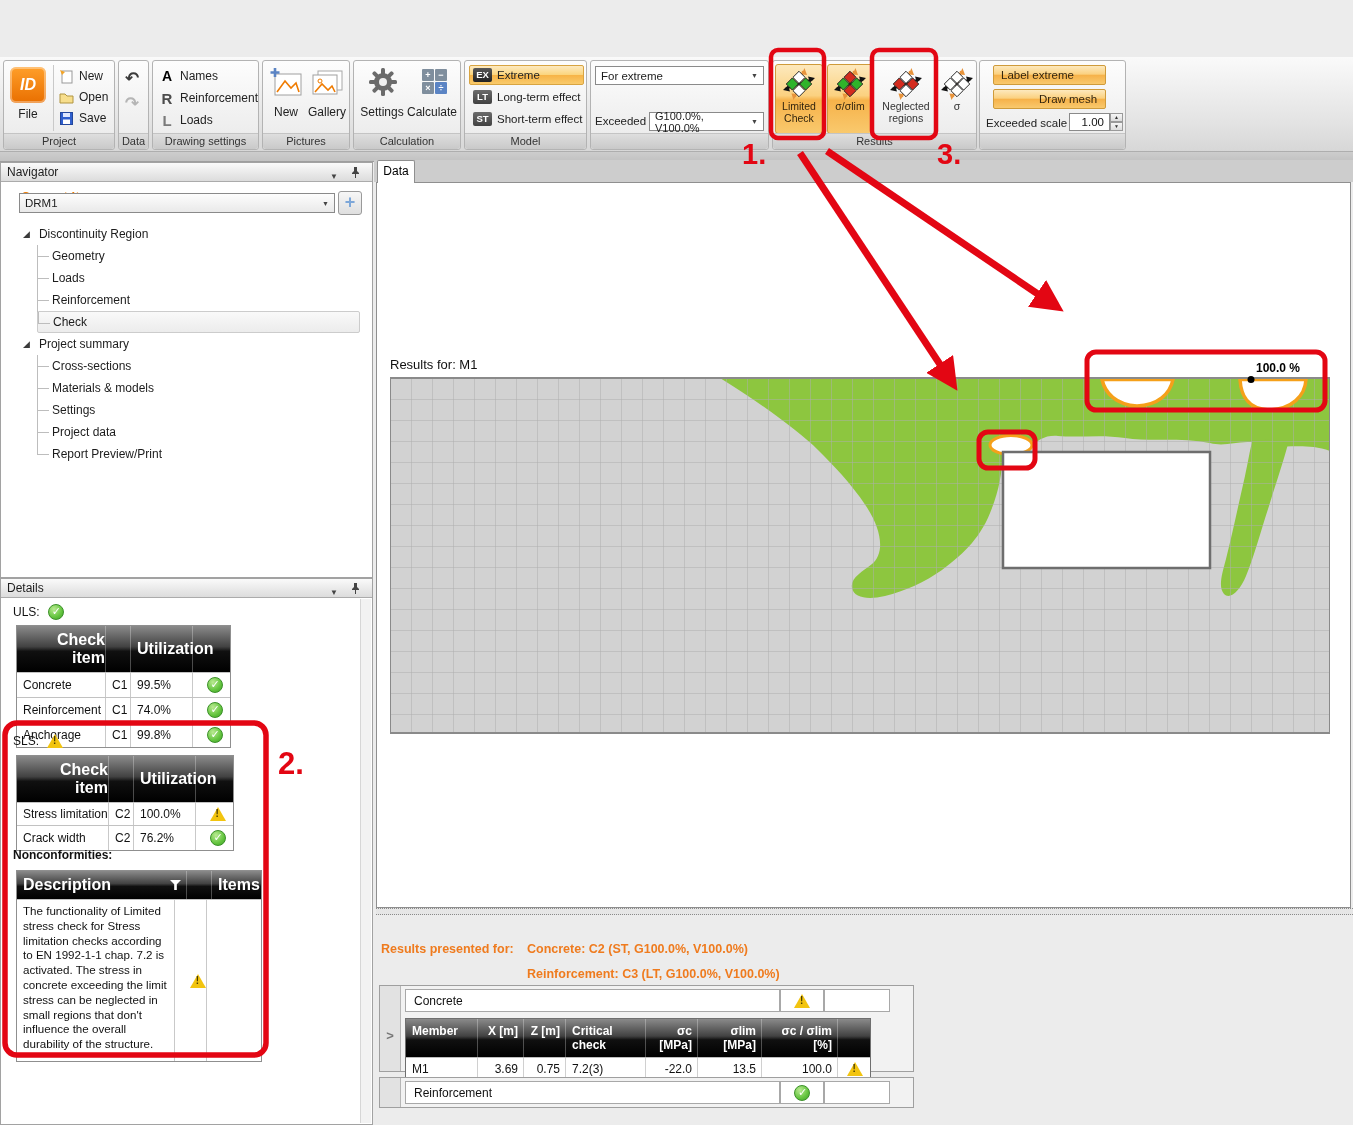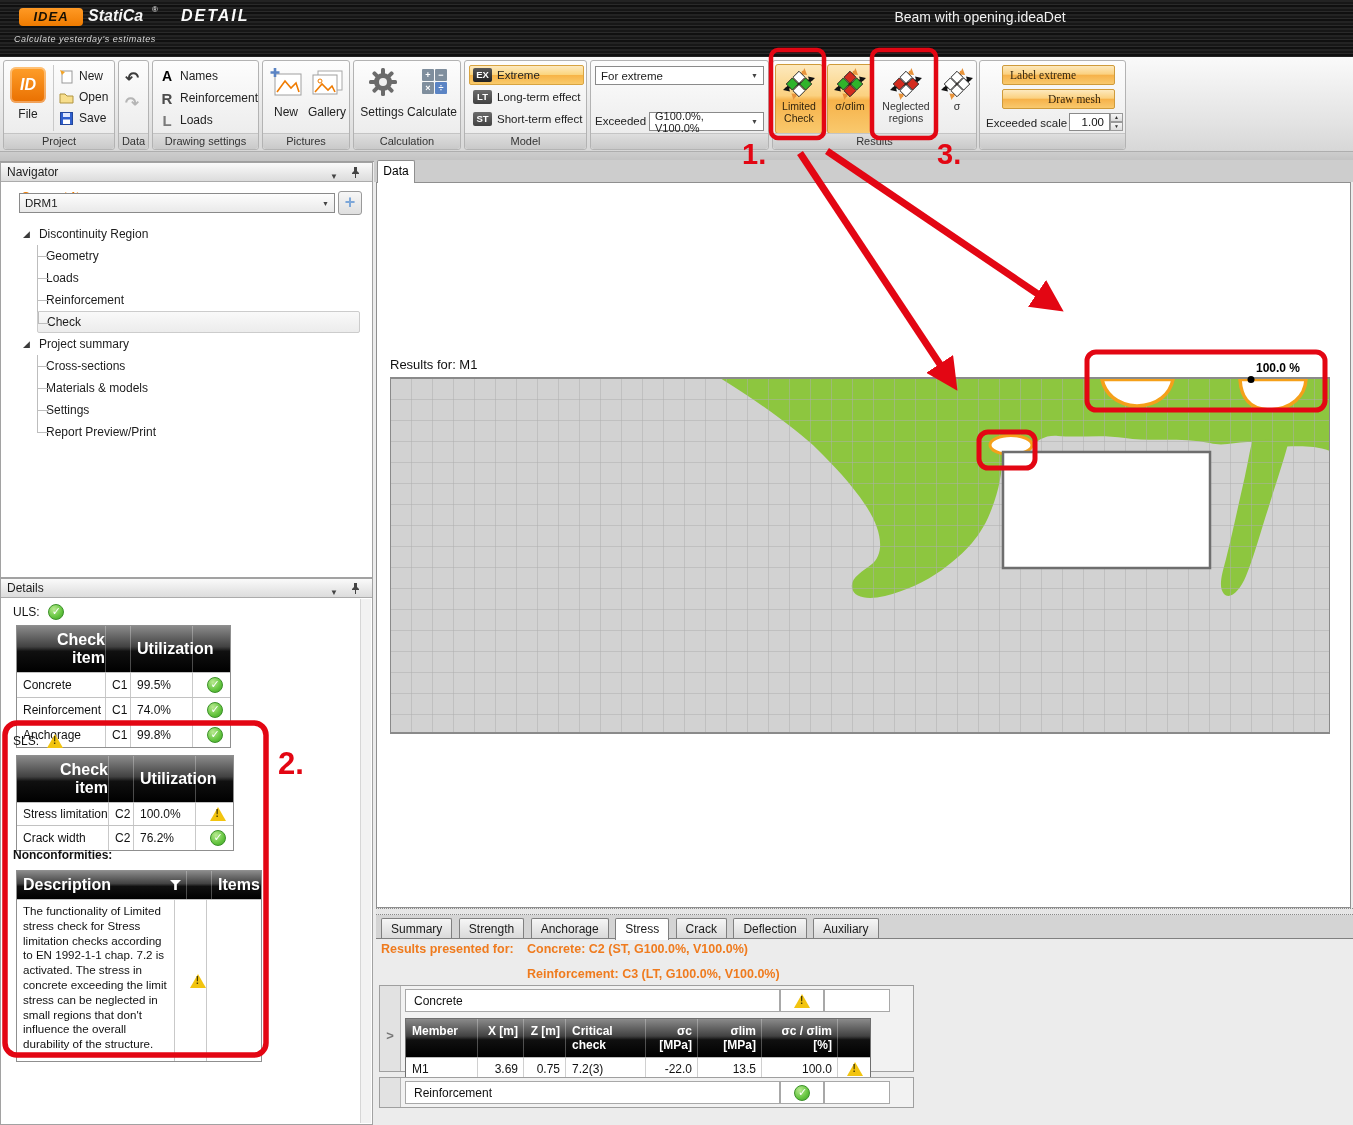--- a/index.html
+++ b/index.html
@@ -46,42 +46,42 @@
   .badge { display:inline-block; width:19px; height:14px; background:linear-gradient(#6c6c6c,#414141); color:#fff;
     font-size:9.5px; font-weight:bold; text-align:center; line-height:14px; border-radius:2px; }
   .badge.ex { background:linear-gradient(#585858,#222); }
   .combo { position:absolute; background:#fff; border:1px solid #8a8a8a; font-size:11.5px; color:#1c1c1c;
     display:flex; align-items:center; padding:0 5px; }
   .combo::after { content:"▼"; margin-left:auto; font-size:7px; color:#444; }
   .big-btn { position:absolute; top:3px; height:70px; border-radius:3px; border:1px solid transparent;
     display:flex; flex-direction:column; align-items:center; font-size:10.5px; line-height:11.5px; text-align:center; color:#33250e; padding-top:2px; }
   .big-btn.active { background:linear-gradient(#fde9bd,#fbd180 45%,#f6b24a 52%,#f9c96d); border-color:#cf9b3b; }
   .big-btn.plain { color:#333; }
-  .flat-btn { position:absolute; left:22px; width:113px; height:20px; font-size:11.5px; color:#33250e; padding-left:7px;
+  .flat-btn { position:absolute; left:13px; width:113px; height:20px; font-size:11.5px; color:#33250e; padding-left:7px;
     display:flex; align-items:center; border:1px solid #cf9b3b; border-radius:2px;
-    background:linear-gradient(#fde9bd,#fbd180 45%,#f6b24a 52%,#f9c96d);font-family:Liberation Serif, serif; }
+    background:linear-gradient(#fde9bd,#fbd180 45%,#f6b24a 52%,#f9c96d); }
   .spinbox { position:absolute; background:#fff; border:1px solid #8a8a8a; font-size:11.5px; color:#111;
     display:flex; align-items:center; justify-content:flex-end; padding-right:5px; }
   .spinner { position:absolute; width:13px; height:18px; display:flex; flex-direction:column; }
   .spinner span { flex:1; border:1px solid #9a9a9a; background:linear-gradient(#f6f6f6,#dcdcdc); font-size:5px; color:#333; text-align:center; line-height:7px; }
 
   
   .panel { position:absolute; left:0; width:373px; border:1px solid #a2a2a2; background:#fff; }
   .panel-head { height:19px; background:linear-gradient(#fafafa,#dcdcdc); border-bottom:1px solid #ababab;
     font-size:12px; color:#1d1d1d; padding-left:6px; line-height:18px; position:relative; }
   .panel-head .chev { position:absolute; right:34px; top:5px; font-size:8px; color:#444; }
   .panel-head .pin { position:absolute; right:12px; top:3px; }
   .current-item { position:absolute; left:20px; top:26px; color:#ef7b00; font-weight:bold; font-size:13px; }
   .plus-btn { position:absolute; left:337px; top:28px; width:24px; height:24px; border:1px solid #9a9a9a; border-radius:3px;
     background:linear-gradient(#f7f7f7,#dfdfdf); color:#7da7d9; font-size:18px; font-weight:bold; text-align:center; line-height:21px; }
   .tree { position:absolute; left:8px; top:60px; right:8px; font-size:12px; color:#1c1c1c; }
   .tree-root { display:flex; align-items:center; height:22px; padding-left:14px; gap:9px; }
   .tree-root .tri { font-size:9px; color:#3a3a3a; }
   .tree-kids { margin-left:28px; }
-  .tree-item { height:22px; display:flex; align-items:center; padding-left:9px; position:relative; }
+  .tree-item { height:22px; display:flex; align-items:center; padding-left:15px; position:relative; }
   .tree-item::before { content:""; position:absolute; left:0; top:0; height:11px; width:11px;
     border-left:1px solid #bdbdbd; border-bottom:1px solid #bdbdbd; }
   .tree-item:not(:last-child)::after { content:""; position:absolute; left:0; top:11px; bottom:-11px; border-left:1px solid #bdbdbd; }
   .tree-item.sel { background:linear-gradient(#f9f9f9,#ececec); border:1px solid #cccccc; border-radius:2px; margin-right:4px; }
 
   
   .ico-ok { display:inline-block; width:16px; height:16px; border-radius:50%;
     background:radial-gradient(circle at 35% 30%,#b9ea91,#63c43e 60%,#3f9e2a); border:1px solid #3a9127; position:relative; vertical-align:middle; }
   .ico-ok::after { content:"✓"; position:absolute; left:3px; top:0px; color:#fff; font-weight:bold; font-size:11px; }
   .ico-warn { display:inline-block; width:0; height:0; border-left:8px solid transparent; border-right:8px solid transparent;
@@ -131,28 +131,20 @@
 
   
   .overlay { position:absolute; left:0; top:0; z-index:60; pointer-events:none; }
   .ann-num { position:absolute; z-index:61; color:#e30613; font-weight:bold; font-size:29px; pointer-events:none; }
 </style>
 </head>
 <body>
 
 <div id="app">
 
-  <div class="titlebar">
-    <div class="brand-badge">IDEA</div>
-    <div class="brand-name">StatiCa</div>
-    <div class="brand-reg">®</div>
-    <div class="brand-product">DETAIL</div>
-    <div class="brand-tagline">Calculate yesterday's estimates</div>
-    <div class="doc-title">Beam with opening.ideaDet</div>
-  </div>
 
   <div class="ribbon">
 
     <div class="rgroup" style="left:3px;width:112px;">
       <div class="file-btn">ID</div>
       <div class="file-label">File</div>
       <div class="vsep" style="left:49px;top:4px;height:66px;"></div>
       <div class="small-row" style="left:55px;top:6px;">
         <svg width="15" height="15">
             <rect x="3" y="2" width="10" height="12" fill="#fff" stroke="#999"></rect>
@@ -411,20 +403,23 @@
         <div class="tree-item">
             <span>Cross-sections</span>
           </div>
         <div class="tree-item">
             <span>Materials &amp; models</span>
           </div>
         <div class="tree-item">
             <span>Settings</span>
           </div>
         <div class="tree-item">
+            <span>Project data</span>
+          </div>
+        <div class="tree-item">
             <span>Report Preview/Print</span>
           </div>
       </div>
     </div>
   </div>
 
   <div class="panel" style="top:578px;height:547px;">
     <div class="panel-head">
       <span>Details</span>
       <span class="chev">▼</span>
@@ -599,29 +594,20 @@
     <rect x="613" y="74" width="207" height="116" fill="#ffffff" stroke="#6e6e6e" stroke-width="2.5"></rect>
 
     <path d="M712,1.5 L783,1.5 C780,16 768,27 747,28 C726,27 715,15 712,1.5 Z" fill="#ffffff" stroke="#f5a01a" stroke-width="3.5"></path>
     <path d="M850,1.5 L916,1.5 C915,18 902,31 879,32 C857,31 851,17 850,1.5 Z" fill="#ffffff" stroke="#f5a01a" stroke-width="3.5"></path>
     <rect x="0" y="0" width="940" height="355" fill="none" stroke="#8a8a8a" stroke-width="2"></rect>
     <circle cx="861" cy="1.5" r="3.5" fill="#000"></circle>
   </svg>
   <div class="extreme-label">100.0 %</div>
 
   <div class="splitter"></div>
-  <div class="tabrow">
-    <span class="btab">Summary</span>
-    <span class="btab">Strength</span>
-    <span class="btab">Anchorage</span>
-    <span class="btab active">Stress</span>
-    <span class="btab">Crack</span>
-    <span class="btab">Deflection</span>
-    <span class="btab">Auxiliary</span>
-  </div>
   <div class="bottom-area"></div>
   <div class="orange-b" style="left:381px;top:942px;">Results presented for:</div>
   <div class="orange-b" style="left:527px;top:942px;">Concrete: C2 (ST, G100.0%, V100.0%)</div>
   <div class="orange-b" style="left:527px;top:967px;">Reinforcement: C3 (LT, G100.0%, V100.0%)</div>
 
   <div class="resbox" style="left:379px;top:985px;width:535px;height:87px;">
     <div class="gutter">
         <div style="margin-top:42px;">&gt;</div>
       </div>
     <div class="grp-cell" style="left:25px;top:3px;width:375px;height:23px;">

